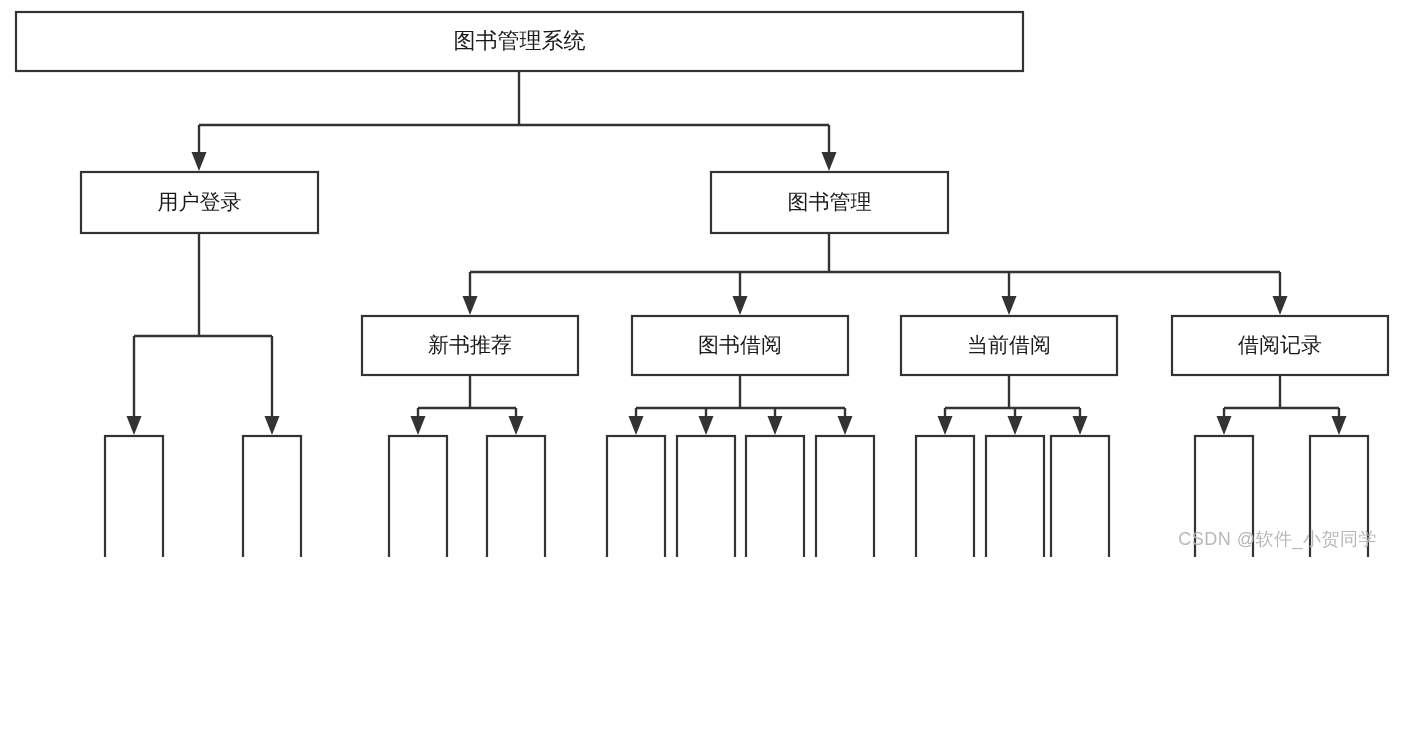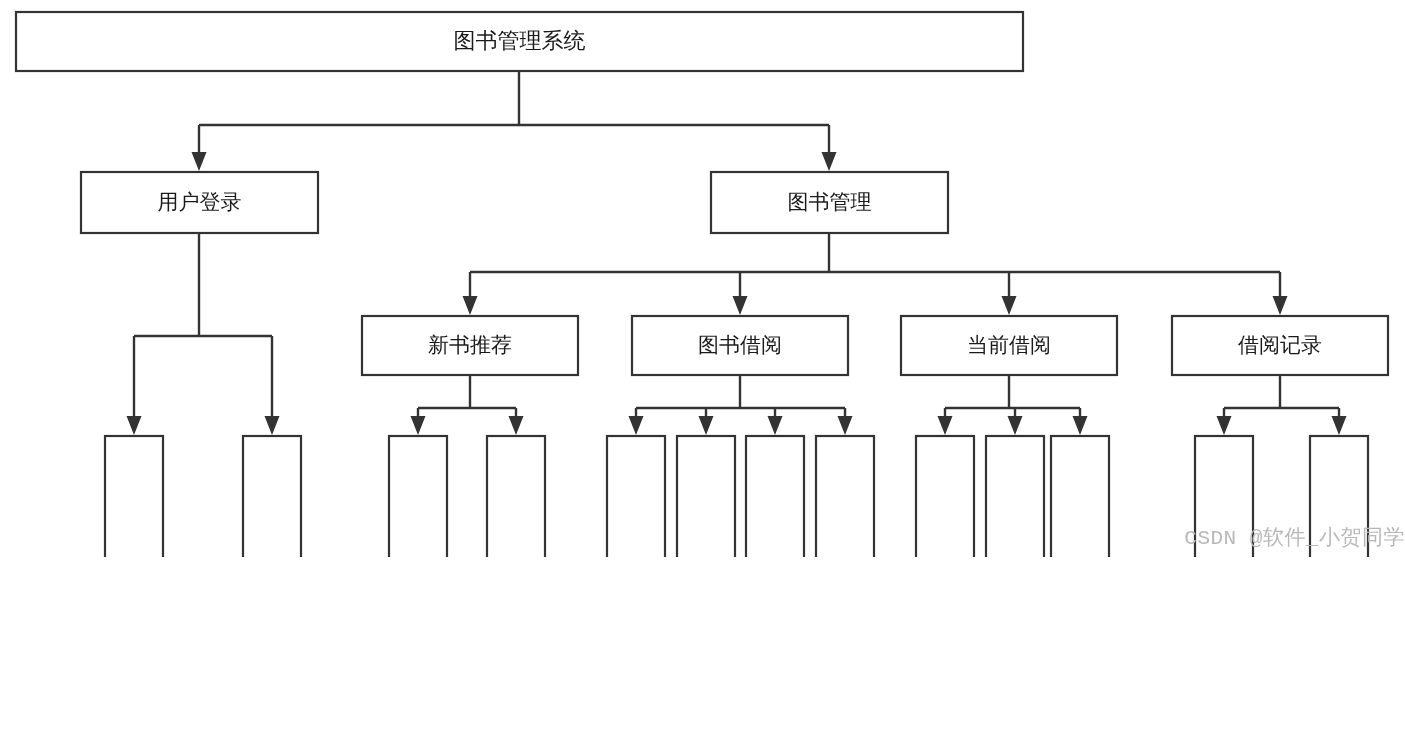--- a/index.html
+++ b/index.html
@@ -73,24 +73,24 @@
     text-orientation: upright;
     font-family: "Liberation Sans", "DejaVu Sans", sans-serif;
     font-size: 21px;
     line-height: 1.0;
     color: #1a1a1a;
     letter-spacing: 1.5px;
     white-space: nowrap;
   }
   .watermark {
     position: absolute;
-    right: 0;
+    right: 28px;
     bottom: 6px;
-    font-family: Liberation Mono, monospace;
-    font-size: 21px;
+    font-family: Liberation Sans, sans-serif;
+    font-size: 18px;
     color: #b8b8b8;
     letter-spacing: 0.5px;
     pointer-events: none;
     user-select: none;
   }
 </style>
 </head>
 <body>
 
 <div id="diagram-root">

